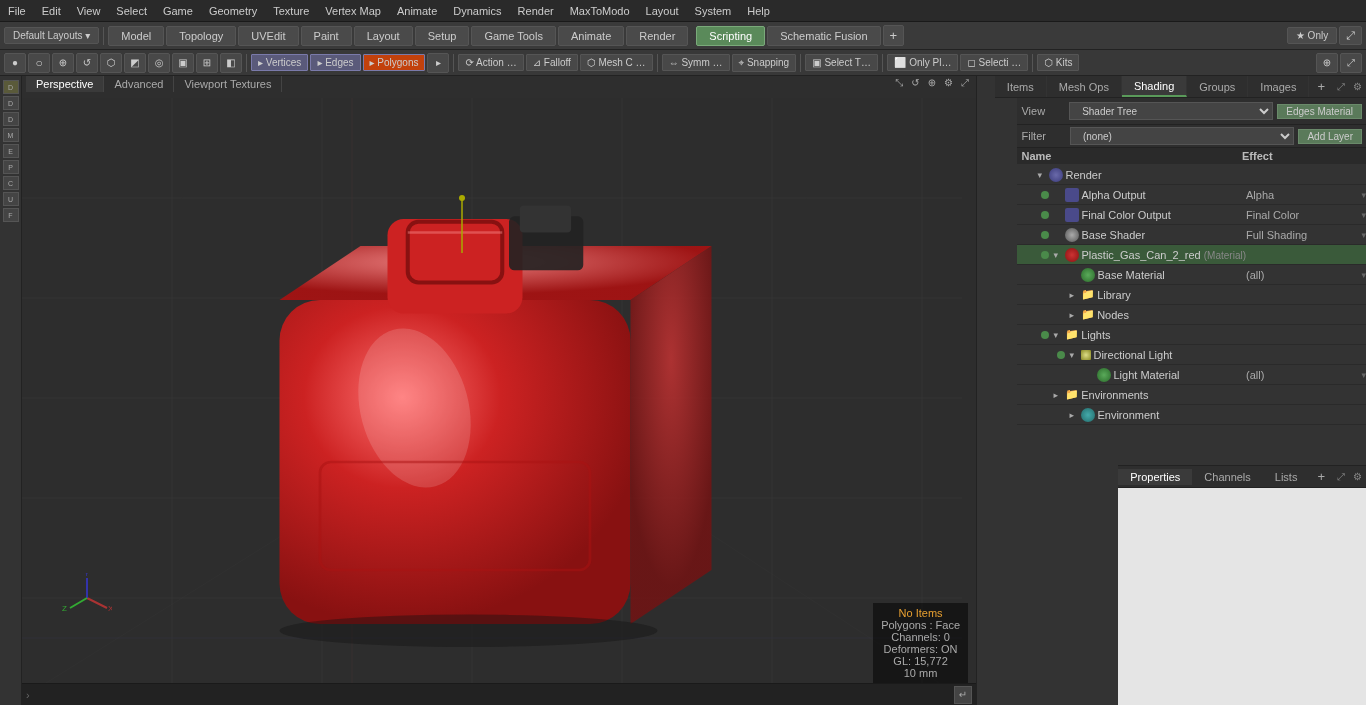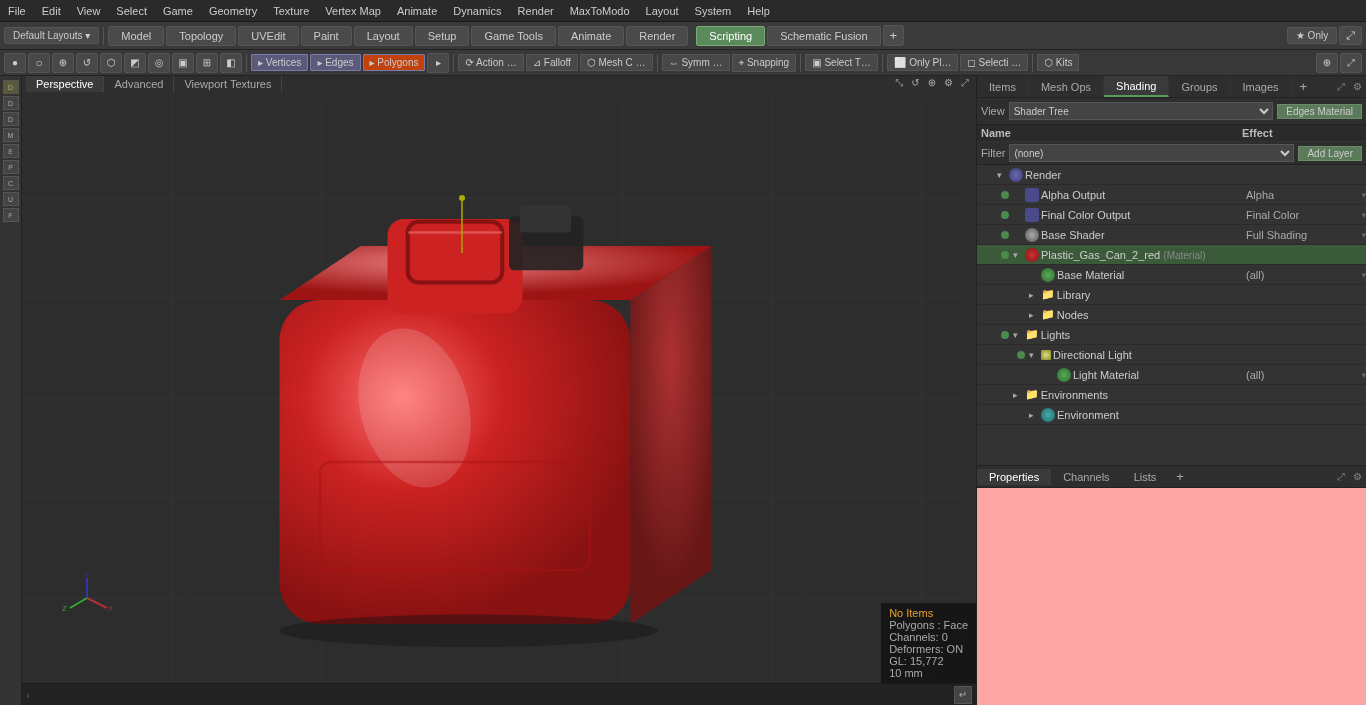--- a/index.html
+++ b/index.html
@@ -39,38 +39,38 @@
     .vp-tab-sep { flex: 1; }
     .vp-icons { display: flex; gap: 2px; padding-right: 4px; }
     .vp-icon-btn { font-size: 10px; color: #aaa; cursor: pointer; padding: 1px 3px; }
 
     #viewport { flex: 1; position: relative; background: #2a2a2a; overflow: hidden; }
     
     
     .vp-bg { position: absolute; inset: 0; background: #2d2d2d; }
 
     
-    #viewport-status { position: absolute; bottom: 0; right: 0; text-align: left; padding: 4px 8px; background: rgba(0,0,0,0.5); font-size: 11px; }
+    #viewport-status { position: absolute; bottom: 0; right: 8px; text-align: center; padding: 4px 8px; background: rgba(0,0,0,0.5); font-size: 11px; }
     .status-noi { color: #e8a030; }
     .status-line { color: #aaa; }
     #cmd-input { flex: 1; background: #333; border: 1px solid #444; color: #ccc; font-size: 11px; padding: 1px 4px; height: 18px; }
     .cmd-btn { width: 18px; height: 18px; background: #444; border: 1px solid #555; color: #aaa; cursor: pointer; font-size: 10px; }
 
     
-    #right-panel { width: 390px; background: #333; border-left: 1px solid #222; display: flex; flex-direction: column; }
+    #right-panel { width: 390px; background: #333; border-left: 1px solid #222; display: flex; flex-direction: column; align-items: flex-end; }
     #rp-tabs { display: flex; height: 22px; background: #2e2e2e; align-items: center; border-bottom: 1px solid #222; }
     .rp-tab { padding: 2px 12px; color: #aaa; font-size: 11px; cursor: pointer; border-right: 1px solid #333; height: 100%; display: flex; align-items: center; }
     .rp-tab.active { color: #fff; background: #3a3a3a; border-bottom: 2px solid #5a9a5a; }
     .rp-tab-plus { padding: 2px 8px; color: #aaa; cursor: pointer; font-size: 13px; }
 
     
     #shader-section { flex: 1; overflow-y: auto; }
     #st-controls { display: flex; align-items: center; gap: 4px; padding: 4px; background: #2e2e2e; border-bottom: 1px solid #222; }
     .st-label { font-size: 11px; color: #aaa; }
-    .st-select { background: #444; border: 1px solid #555; color: #ccc; font-size: 10px; padding: 1px 0; flex: 1; height: 18px; }
+    .st-select { background: #444; border: 1px solid #555; color: #ccc; font-size: 10px; padding: 1px 8px; flex: 1; height: 18px; margin-left: 20px; }
     .st-btn { background: #5a7a5a; border: 1px solid #6a8a6a; color: #ccc; font-size: 10px; padding: 1px 8px; cursor: pointer; }
     #filter-row { display: flex; align-items: center; gap: 4px; padding: 2px 4px; background: #2e2e2e; border-bottom: 1px solid #222; }
 
     
     #st-header { display: flex; background: #2a2a2a; border-bottom: 1px solid #333; padding: 2px 4px; }
     .st-col-name { flex: 1; color: #bbb; font-size: 11px; font-weight: bold; }
     .st-col-effect { width: 120px; color: #bbb; font-size: 11px; font-weight: bold; }
 
     .tree-row { display: flex; align-items: center; height: 20px; border-bottom: 1px solid #2a2a2a; padding-left: 4px; cursor: pointer; }
     .tree-row.selected { background: #3a5a3a; }
@@ -84,21 +84,21 @@
     .tree-icon.material { background: radial-gradient(circle, #cc3333, #881111); }
     .tree-icon.green-sphere { background: radial-gradient(circle, #5aaa5a, #2a6a2a); }
     .tree-icon.light { background: radial-gradient(circle, #aaaa44, #6a6a22); }
     .tree-icon.env { background: radial-gradient(circle, #44aaaa, #226a6a); }
     .tree-name { flex: 1; font-size: 11px; color: #ccc; white-space: nowrap; overflow: hidden; }
     .tree-name .material-label { color: #888; font-size: 10px; }
     .tree-effect { width: 120px; font-size: 11px; color: #aaa; display: flex; align-items: center; justify-content: space-between; }
     .effect-arrow { color: #666; font-size: 9px; }
 
     
-    #props-panel { height: 240px; background: #fca5a5; border-top: 1px solid #222; display: flex; flex-direction: column; }
+    #props-panel { height: 240px; background: #e5e5e5; border-top: 1px solid #222; display: flex; flex-direction: column; }
     #props-tabs { display: flex; height: 22px; background: #2e2e2e; border-bottom: 1px solid #222; align-items: center; }
     .props-tab { padding: 2px 12px; color: #aaa; font-size: 11px; cursor: pointer; }
     .props-tab.active { color: #fff; background: #3a3a3a; }
     .props-plus { padding: 2px 8px; color: #aaa; cursor: pointer; font-size: 13px; }
     #props-content { flex: 1; display: flex; align-items: center; justify-content: center; color: #555; font-size: 12px; }
 
     
     #vp-cmd-bar { height: 22px; background: #222; display: flex; align-items: center; padding: 0 4px; gap: 4px; font-size: 10px; color: #777; border-top: 1px solid #1a1a1a; }
     .cmd-arrow { color: #666; font-size: 11px; }
 
@@ -335,31 +335,31 @@
     <div id="shader-section">
 
       <div id="st-controls">
         <span class="st-label">View</span>
         <select class="st-select">
           <option>Shader Tree</option>
         </select>
         <button class="st-btn">Edges Material</button>
       </div>
 
-      <div id="st-header">
-        <div class="st-col-name">Name</div>
-        <div class="st-col-effect">Effect</div>
-      </div>
-
       <div id="filter-row">
         <span class="st-label">Filter</span>
         <select class="st-select">
           <option>(none)</option>
         </select>
         <button class="st-btn">Add Layer</button>
+      </div>
+
+      <div id="st-header">
+        <div class="st-col-name">Name</div>
+        <div class="st-col-effect">Effect</div>
       </div>
 
       <div class="tree-row" style="padding-left:4px;">
         <span class="vis-icon"></span>
         <span class="expand-arrow">▾</span>
         <span class="tree-icon render"></span>
         <span class="tree-name">Render</span>
         <span class="tree-effect"></span>
       </div>
 

